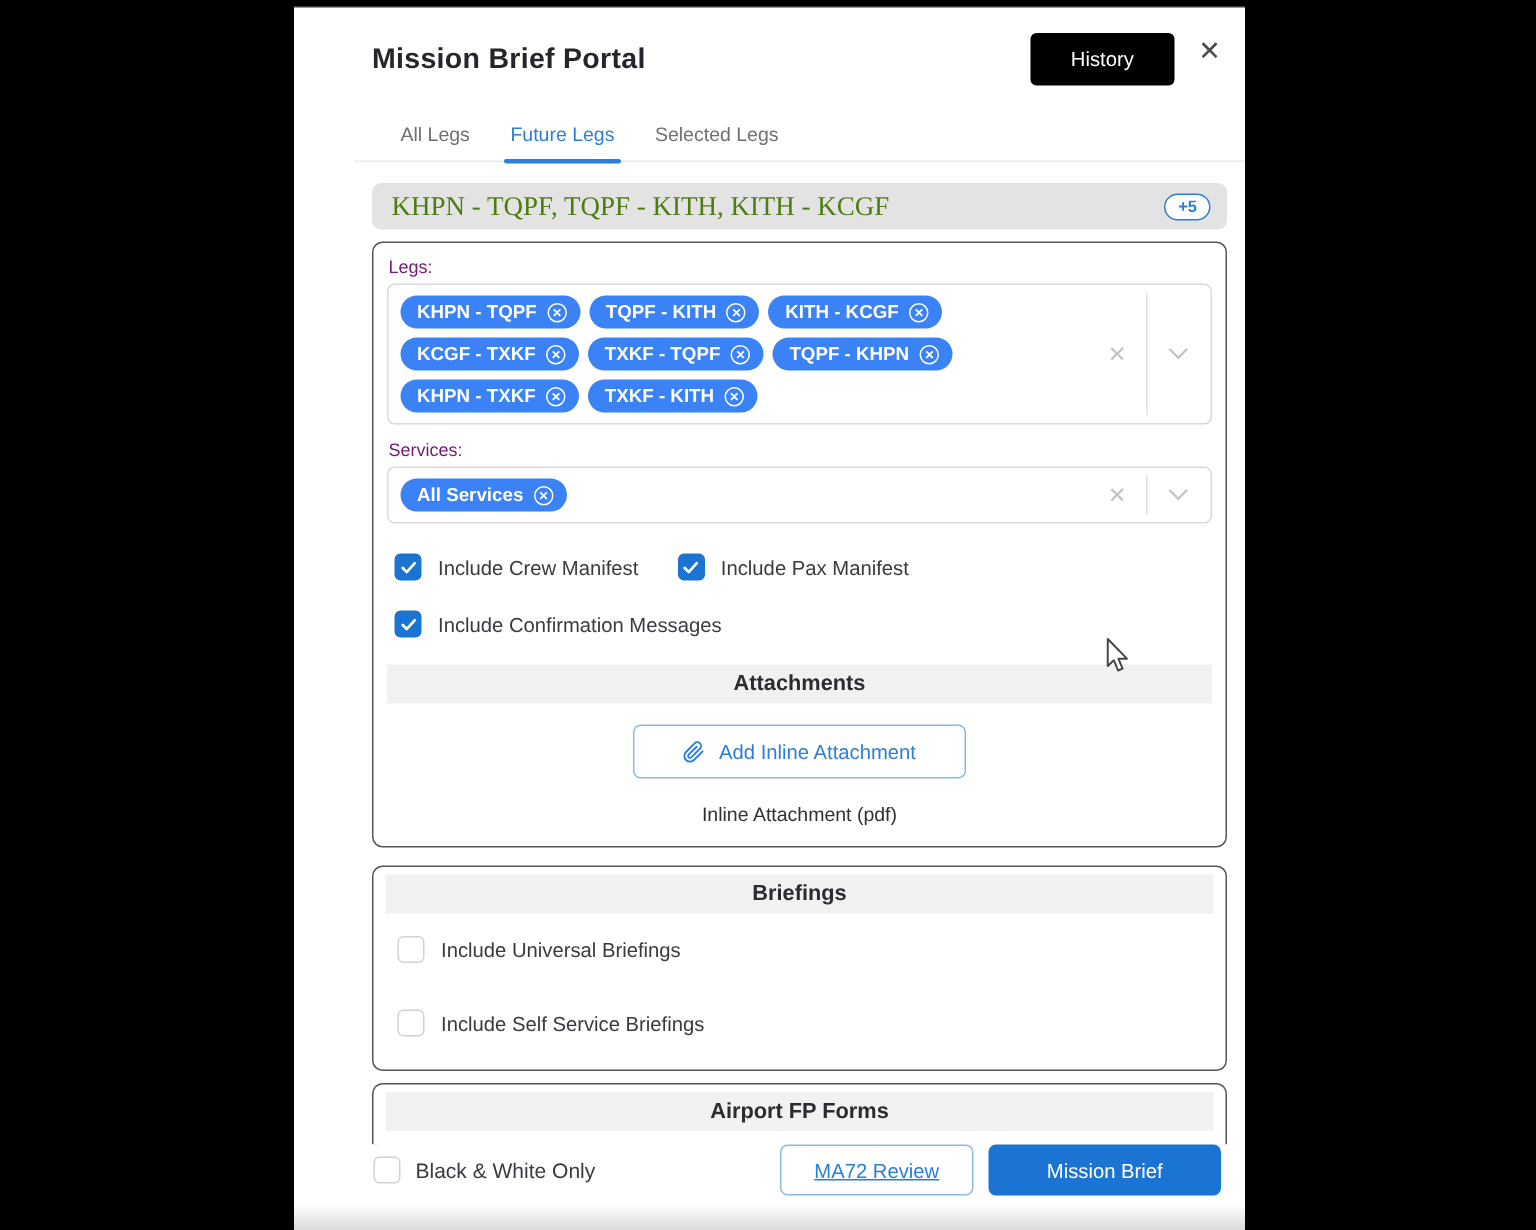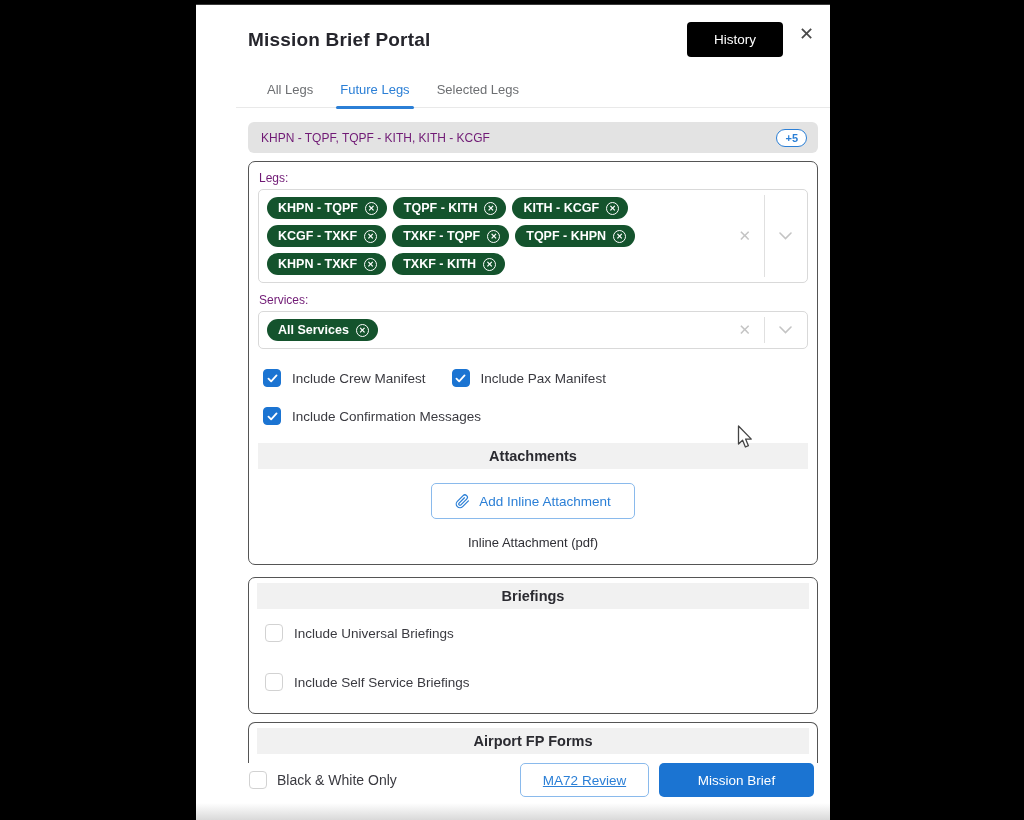--- a/index.html
+++ b/index.html
@@ -20,53 +20,53 @@
   
   .tabbar { display:flex; gap:27px; margin-top:25px; padding-left:31px; border-bottom:1px solid #e9e9e9; }
   .tab { font-size:13px; color:#6d6f72; padding-bottom:10px; cursor:pointer; position:relative; }
   .tab.active { color:#2b7fd6; }
   .tab.active::after { content:""; position:absolute; left:-4px; right:-4px; bottom:-2px;
                        height:3px; background:#2b7fd6; border-radius:2px; }
 
   
   .route-bar { margin:14px 12px 0; background:#e3e3e3; border-radius:6px; height:33px;
                display:flex; align-items:center; padding:0 11px 0 13px; }
-  .route-text { font-size:12px; color:#701a75; }
+  .route-text { font-size:18px; color:#4d7c0f;font-family:Liberation Serif, serif; }
   .plus-badge { margin-left:auto; border:1px solid #2b7fd6; color:#2b7fd6; background:#fff;
                 border-radius:11px; font-size:11px; font-weight:bold; padding:2px 8px; cursor:pointer; }
 
   
   .panel { margin:8px 12px 0; border:1px solid #555; border-radius:7px; background:#fff; }
   .panel-main { padding:6px 9px 12px; }
   .field-label { display:block; font-size:12px; color:#701a75; margin:3px 0 4px 1px; }
 
   .msel { border:1px solid #d9d9d9; border-radius:5px; display:flex; align-items:stretch; }
   .msel-chips { flex:1; display:flex; flex-wrap:wrap; gap:6px 6px; padding:7px 8px; align-items:center; }
   .msel-controls { display:flex; align-items:center; padding-right:10px; }
   .clear-x { color:#c4c4c4; font-size:15px; padding:0 13px; cursor:pointer; }
   .msel-divider { width:1px; background:#e0e0e0; align-self:stretch; margin:5px 0; }
   .chev-btn { padding:0 5px 0 14px; cursor:pointer; display:flex; align-items:center; }
 
-  .chip { background:#14532d; color:#fff; border-radius:13px; padding:4px 9px 4px 11px;
+  .chip { background:#3b82f6; color:#fff; border-radius:13px; padding:4px 9px 4px 11px;
           font-size:12.5px; font-weight:bold; display:inline-flex; align-items:center; gap:7px; cursor:pointer; }
   .chip-x { width:13px; height:13px; border:1.4px solid #fff; border-radius:50%; flex:none;
             font-size:8px; font-weight:bold; display:flex; align-items:center; justify-content:center; cursor:pointer; }
 
   .checks-row { display:flex; gap:26px; margin:20px 0 0 5px; }
   .check-item { display:flex; align-items:center; gap:11px; font-size:13.5px; color:#3a3a40; cursor:pointer; }
   .cb { width:18px; height:18px; border:1px solid #d2d2d2; border-radius:4px; background:#fff; flex:none;
         display:flex; align-items:center; justify-content:center; cursor:pointer; }
   .cb.checked { background:#1b74d2; border-color:#1b74d2; }
   .cb svg { width:11px; height:9px; }
 
   .section-head { background:#f1f1f1; text-align:center; font-weight:bold; font-size:14.5px;
                   color:#2b2b31; padding:5px 0; }
   .panel-main .section-head { margin-top:18px; }
 
-  .add-btn { margin:14px auto 0; display:flex; width:204px; height:36px; align-items:center; justify-content:center;
+  .add-btn { margin:14px auto 0; display:flex; width:222px; height:36px; align-items:center; justify-content:center;
              gap:9px; border:1px solid #8abaec; border-radius:5px; background:#fff; color:#2b7fd6;
              font-size:13.5px; font-family:inherit; cursor:pointer; }
   .attach-note { text-align:center; font-size:13px; color:#2f2f35; margin:16px 0 2px; }
 
   .panel-briefings { padding:5px 8px 22px; }
   .brief-check-1 { margin:15px 0 0 8px; }
   .brief-check-2 { margin:31px 0 0 8px; }
 
   .panel-airport { padding:5px 8px 0; height:43px; overflow:hidden; border-bottom:none;
                    border-radius:7px 7px 0 0; }

